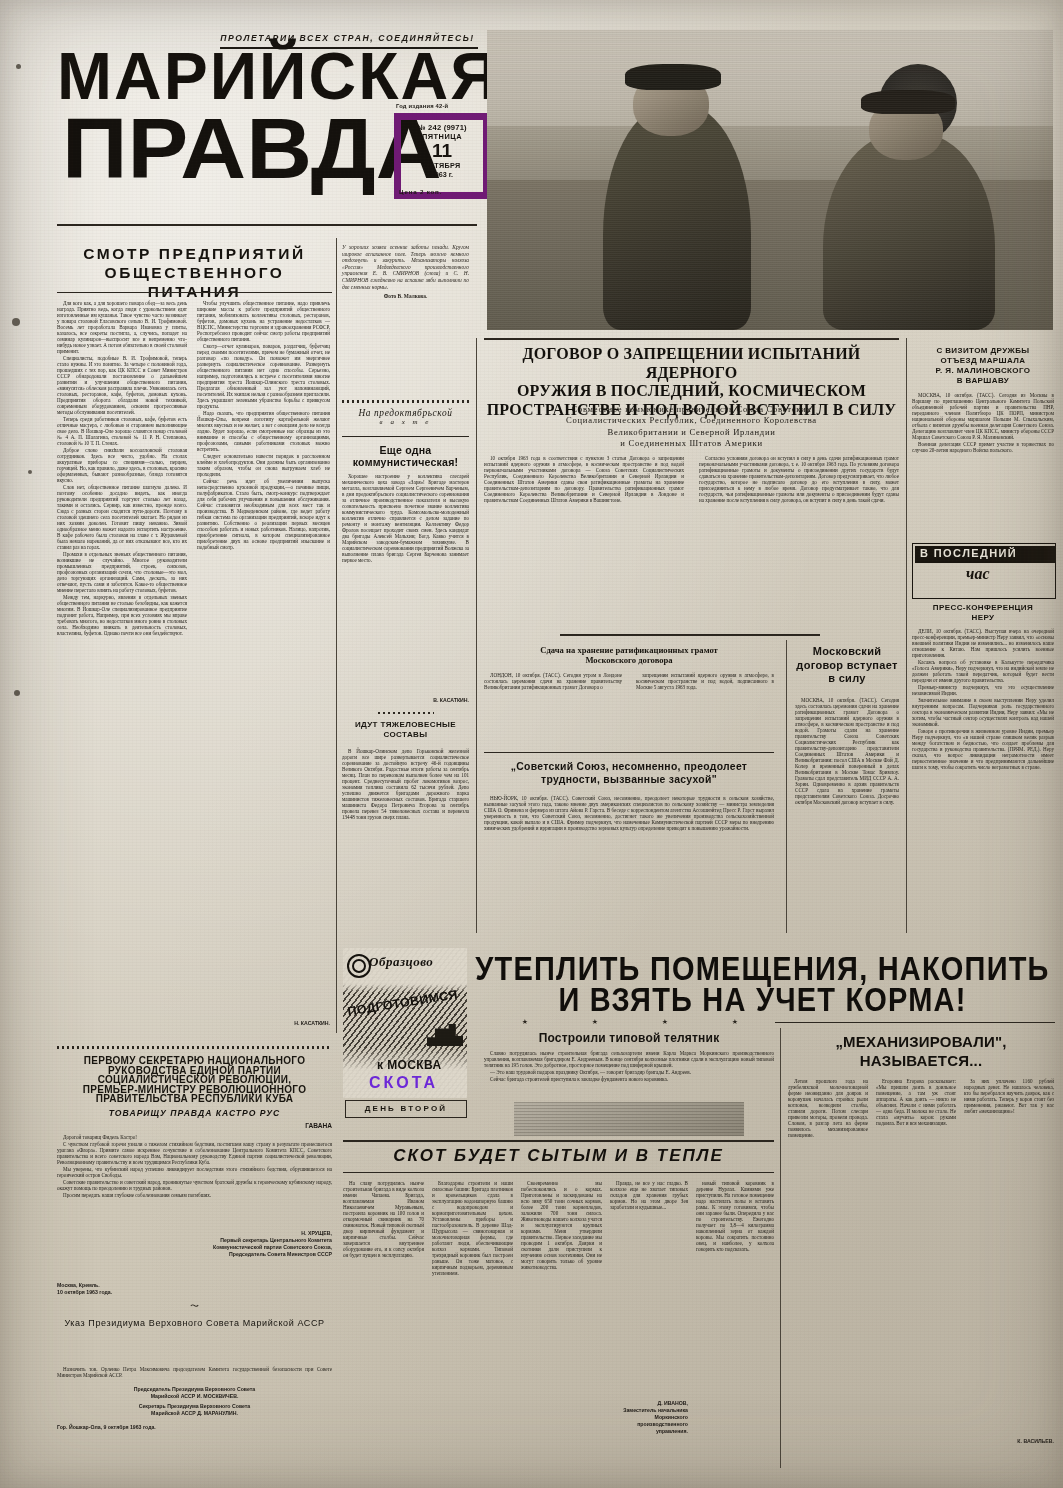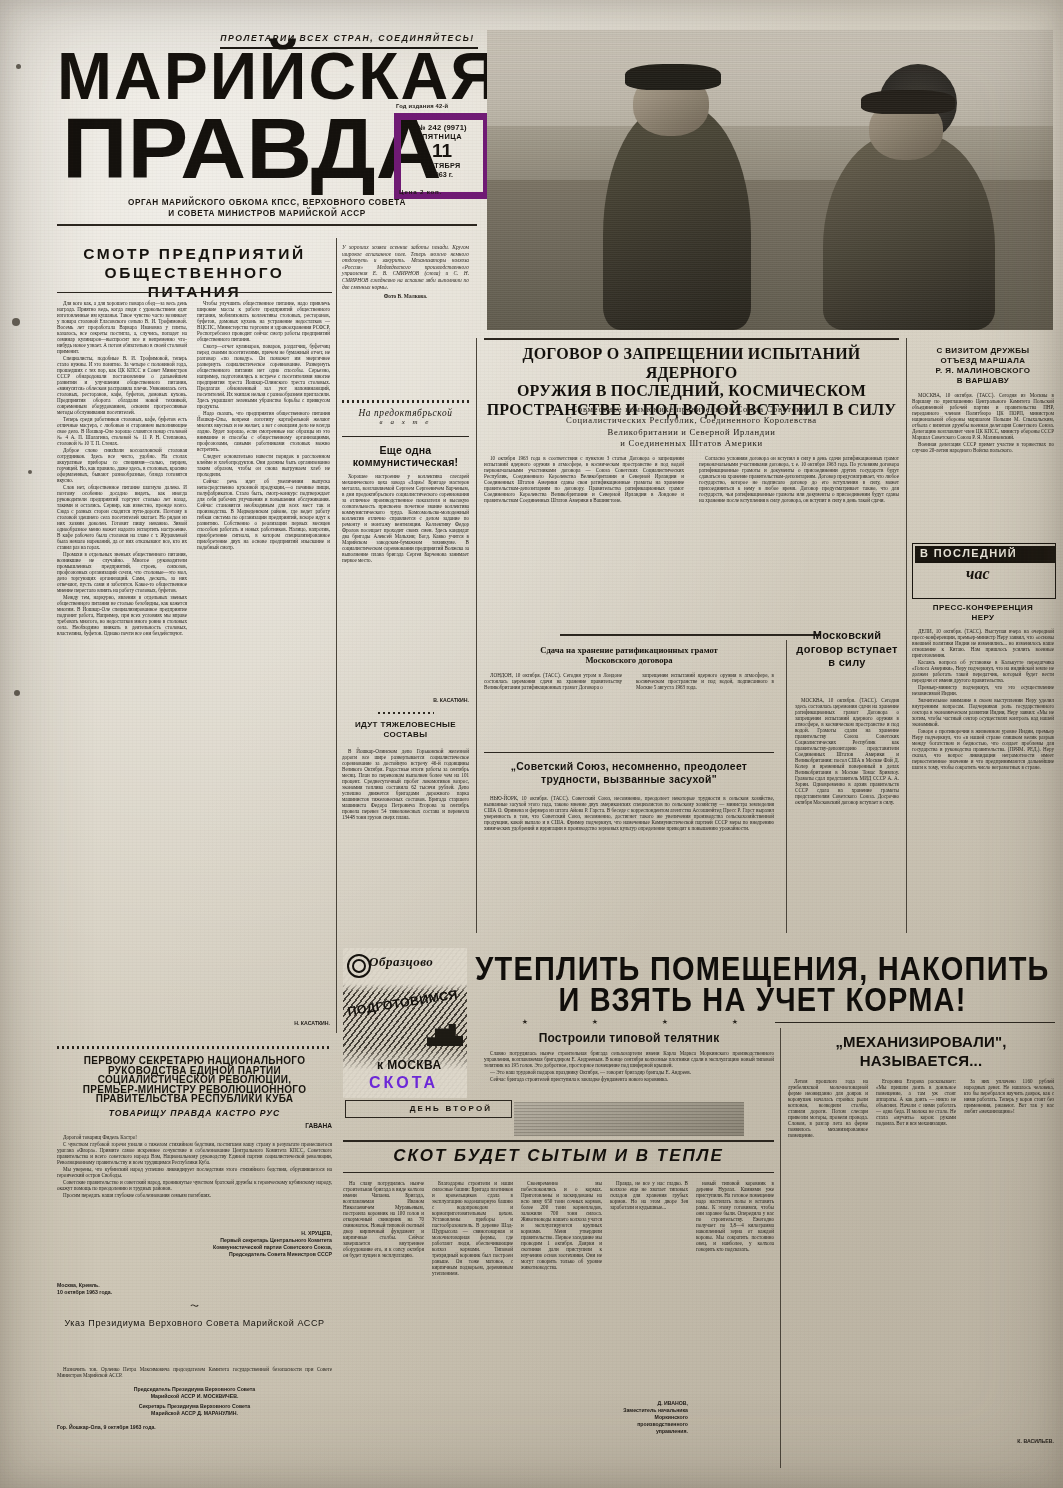--- a/index.html
+++ b/index.html
@@ -188,24 +188,20 @@
 
   <div class="issuebox" style="left:394px;top:113px;width:82px;height:72px;">
     <div class="l1">№ 242 (9971)</div>
     <div class="l2">ПЯТНИЦА</div>
     <div class="big">11</div>
     <div class="l3">ОКТЯБРЯ</div>
     <div class="l4">1963 г.</div>
   </div>
   <div class="priceline" style="left:399px;top:188px;">Цена 2 коп.</div>
 
-  <div class="blk" style="left:57px;top:197px;width:420px;">
-    <div class="organ">ОРГАН МАРИЙСКОГО ОБКОМА КПСС, ВЕРХОВНОГО СОВЕТА</div>
-    <div class="organ">И СОВЕТА МИНИСТРОВ МАРИЙСКОЙ АССР</div>
-  </div>
   <div class="hr2" style="left:57px;top:224px;width:420px;"></div>
 
   <div class="photo" style="left:487px;top:30px;width:566px;height:300px;">
     <div class="sky"></div>
     <div class="ph-hill" style="top:0;height:120px;background:linear-gradient(180deg,#d2ccc0,#b2ab9d);"></div>
     <div class="ph-hill" style="top:96px;height:60px;background:linear-gradient(180deg,#a49d8e,#8d8778);"></div>
     <div class="ph-hill" style="top:150px;height:160px;background:linear-gradient(180deg,#7b7465,#5f5a4d);"></div>
     <div style="position:absolute;left:392px;top:34px;width:78px;height:78px;border-radius:50%;background:radial-gradient(circle,#2e2b25,#14120f);opacity:.9;"></div>
 
     <div class="ph-fig" style="left:116px;top:74px;width:148px;height:226px;background:linear-gradient(160deg,#55503f,#26231c);"></div>
@@ -304,21 +300,21 @@
   </div>
   <div class="blk body-txt" style="left:484px;top:672px;width:138px;">
     <p>ЛОНДОН, 10 октября. (ТАСС). Сегодня утром в Лондоне состоялась церемония сдачи на хранение правительству Великобритании ратификационных грамот Договора о</p>
   </div>
   <div class="blk body-txt" style="left:636px;top:672px;width:138px;">
     <p>запрещении испытаний ядерного оружия в атмосфере, в космическом пространстве и под водой, подписанного в Москве 5 августа 1963 года.</p>
   </div>
 
   <div class="col-rule" style="left:786px;top:640px;width:1px;height:293px;"></div>
 
-  <div class="blk" style="left:795px;top:629px;width:104px;">
+  <div class="blk" style="left:795px;top:645px;width:104px;">
     <div class="h-sans-lg">Московский</div>
     <div class="h-sans-lg">договор вступает</div>
     <div class="h-sans-lg">в силу</div>
   </div>
   <div class="blk body-txt" style="left:795px;top:697px;width:104px;">
     <p>МОСКВА, 10 октября. (ТАСС). Сегодня здесь состоялась церемония сдачи на хранение ратификационных грамот Договора о запрещении испытаний ядерного оружия в атмосфере, в космическом пространстве и под водой. Грамоты сдали на хранение правительству Союза Советских Социалистических Республик как правительству-депозитарию представители Соединенных Штатов Америки и Великобритании: посол США в Москве Фой Д. Колер и временный поверенный в делах Великобритании в Москве Томас Бримлоу. Грамоты сдал представитель МИД СССР А. А. Зорин. Одновременно в архив правительств СССР сдала на хранение грамоты представителям Советского Союза. Досрочно октября Московский договор вступает в силу.</p>
   </div>
 
   <div class="hr" style="left:484px;top:752px;width:290px;"></div>
   <div class="blk" style="left:484px;top:760px;width:290px;">
@@ -411,21 +407,21 @@
     <div class="logo-ring" style="left:4px;top:6px;width:20px;height:20px;">
         <i></i>
       </div>
     <div class="logo-w1" style="left:26px;top:6px;">Образцово</div>
     <div class="logo-w2" style="left:4px;top:48px;">ПОДГОТОВИМСЯ</div>
     <div class="logo-w3" style="left:34px;top:110px;">к МОСКВА</div>
     <div class="logo-w4" style="left:26px;top:126px;">СКОТА</div>
     <div style="position:absolute;left:84px;top:76px;width:36px;height:22px;background:#1d1a14;
          clip-path:polygon(0 60%,22% 60%,22% 20%,60% 20%,60% 0,80% 0,80% 55%,100% 55%,100% 100%,0 100%);"></div>
   </div>
-  <div class="daybox" style="left:345px;top:1100px;width:120px;height:16px;padding-left:45px;">ДЕНЬ ВТОРОЙ</div>
+  <div class="daybox" style="left:345px;top:1100px;width:120px;height:16px;">ДЕНЬ ВТОРОЙ</div>
 
   <div class="blk" style="left:470px;top:952px;width:585px;">
     <div class="h-big-banner">УТЕПЛИТЬ ПОМЕЩЕНИЯ, НАКОПИТЬ</div>
     <div class="h-big-banner">И ВЗЯТЬ НА УЧЕТ КОРМА!</div>
   </div>
   <div class="stars" style="left:490px;top:1018px;width:280px;">
     <span>★</span>
       <span>★</span>
       <span>★</span>
       <span>★</span>

